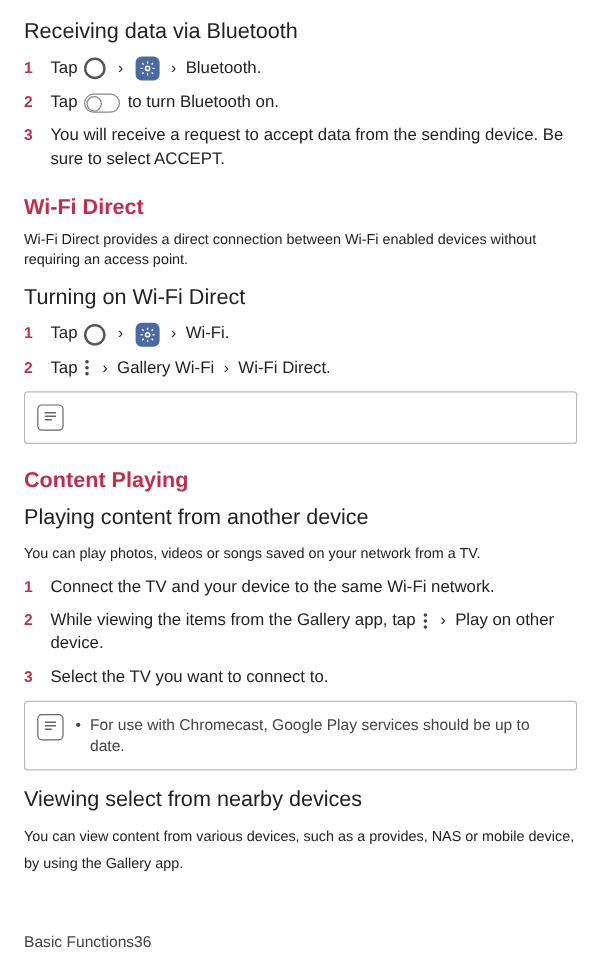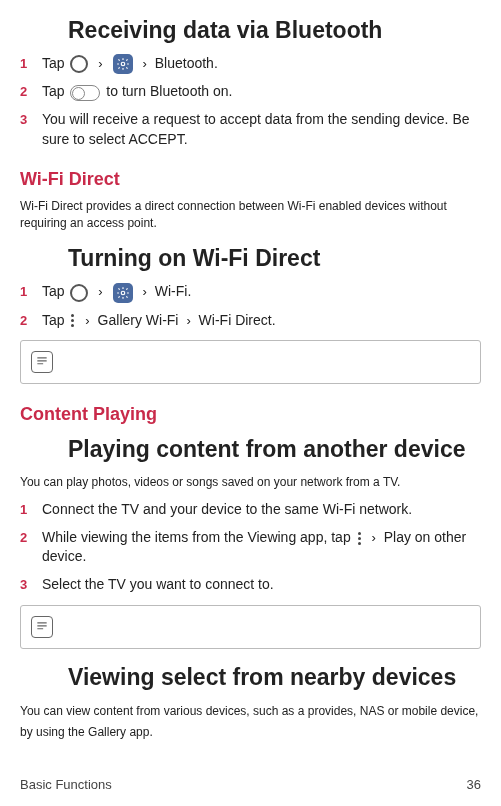--- a/index.html
+++ b/index.html
@@ -6,24 +6,23 @@
   html, body { width: 501px; height: 806px; }
   body {
     font-family: -apple-system, BlinkMacSystemFont, "Segoe UI", Arial, sans-serif;
     font-size: 14px;
     color: #222;
     padding: 14px 20px 14px 20px;
     line-height: 1.4;
     position: relative;
   }
   .h-black {
-    font-weight: 700;
-    font-size: 23px;
+    font-weight: 400;
+    font-size: 18px;
     margin-bottom: 8px;
-    margin-left: 48px;
   }
   .h-red {
     font-weight: 700;
     font-size: 18px;
     color: #c92a4a;
     margin-top: 18px;
     margin-bottom: 6px;
   }
   .body-text {
     font-size: 12px;
@@ -135,21 +134,21 @@
     content: "•";
     position: absolute;
     left: 0; top: 0;
   }
   .footer {
     position: absolute;
     bottom: 12px;
     left: 20px;
     right: 20px;
     display: flex;
-    justify-content: space-between;
+    justify-content: flex-start;
     font-size: 13px;
     color: #444;
   }
 </style>
 </head>
 <body>
 
 <div class="h-black">Receiving data via Bluetooth</div>
 <ol class="steps">
   <li>
@@ -212,37 +211,40 @@
       </svg>
   </div>
 </div>
 
 <div class="h-red">Content Playing</div>
 <div class="h-black">Playing content from another device</div>
 <div class="body-text">You can play photos, videos or songs saved on your network from a TV.</div>
 <ol class="steps">
   <li>Connect the TV and your device to the same Wi-Fi network.</li>
   <li>
-    <span>While viewing the items from the </span><span class="bold">Viewing</span><span> app, tap </span>
+    <span>While viewing the items from the </span><span class="bold">Gallery</span><span> app, tap </span>
     <span class="icon-dots">
         <span></span>
         <span></span>
         <span></span>
       </span>
     <span class="chevron">›</span>
     <span class="bold">Play on other device</span><span>.</span>
   </li>
   <li>Select the TV you want to connect to.</li>
 </ol>
 <div class="note-box">
   <div class="note-icon">
     <svg viewBox="0 0 24 24" fill="none" stroke="#666" stroke-width="2">
         <path d="M4 5h16M4 10h16M4 15h10"></path>
       </svg>
   </div>
+  <ul>
+      <li>For use with Chromecast, Google Play services should be up to date.</li>
+    </ul>
 </div>
 <div class="h-black" style="margin-top:12px">Viewing select from nearby devices</div>
 <div class="body-text" style="line-height:1.8">You can view content from various devices, such as a provides, NAS or mobile device, by using the Gallery app.</div>
 
 <div class="footer">
   <span>Basic Functions</span>
   <span>36</span>
 </div>
 
 </body></html>

